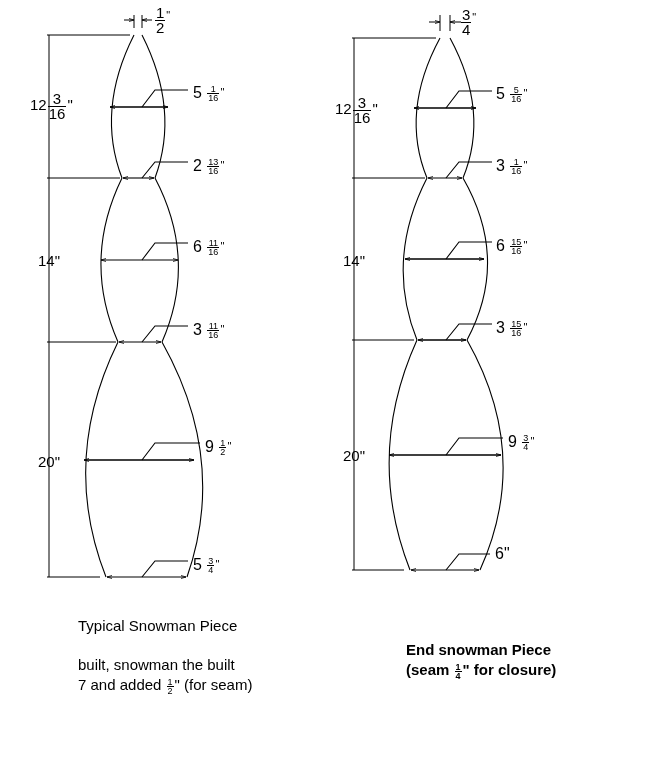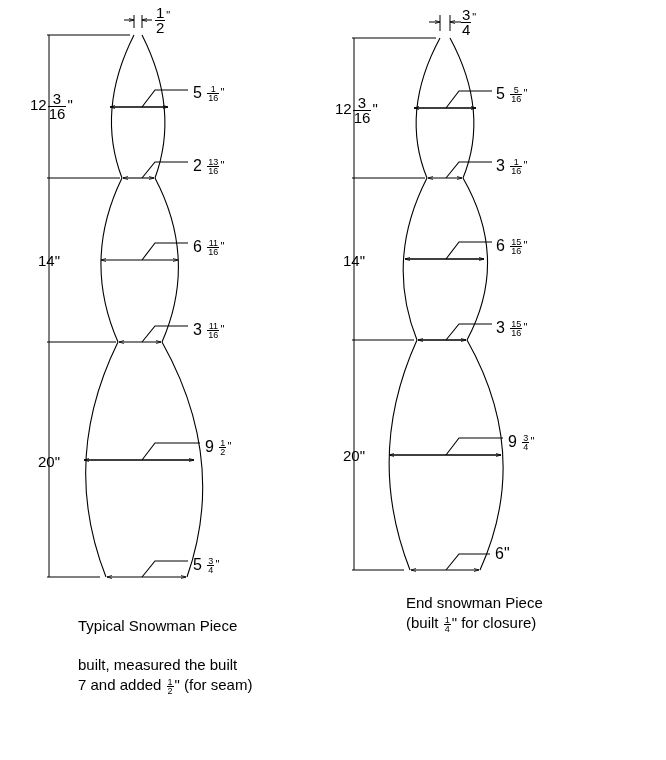--- a/index.html
+++ b/index.html
@@ -184,20 +184,20 @@
 </div>
 <div class="caption" style="left:495px;top:544px;font-size:16px;">
   <span>6"</span>
 </div>
 
 <div class="note" style="left:49px;top:616px;">
   <span>Typical Snowman Piece</span>
 </div>
 
 <div class="note" style="left:49px;top:655px;">
-  <div>built, measured the built</div>
+  <div>built, snowman the built</div>
   <div><span>7 and added </span><span class="frac"><span class="num">1</span><span class="den">2</span></span><span>" (for seam)</span></div>
 </div>
 
-<div class="note" style="left:377px;top:593px;">
+<div class="note" style="left:377px;top:640px;font-weight:bold;">
   <div>End snowman Piece</div>
-  <div><span>(built </span><span class="frac"><span class="num">1</span><span class="den">4</span></span><span>" for closure)</span></div>
+  <div><span>(seam </span><span class="frac"><span class="num">1</span><span class="den">4</span></span><span>" for closure)</span></div>
 </div>
 
 </body></html>

